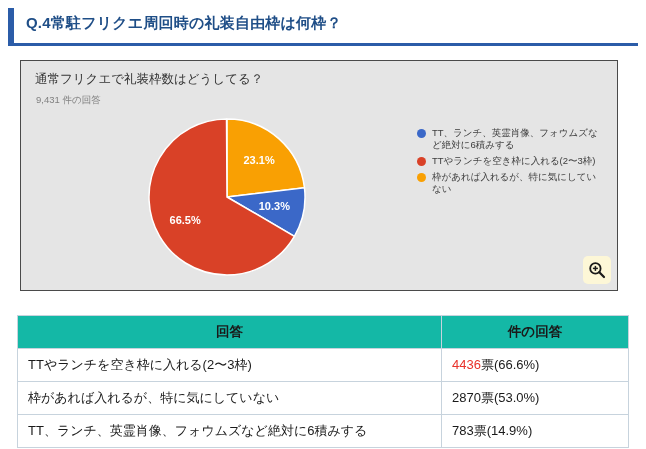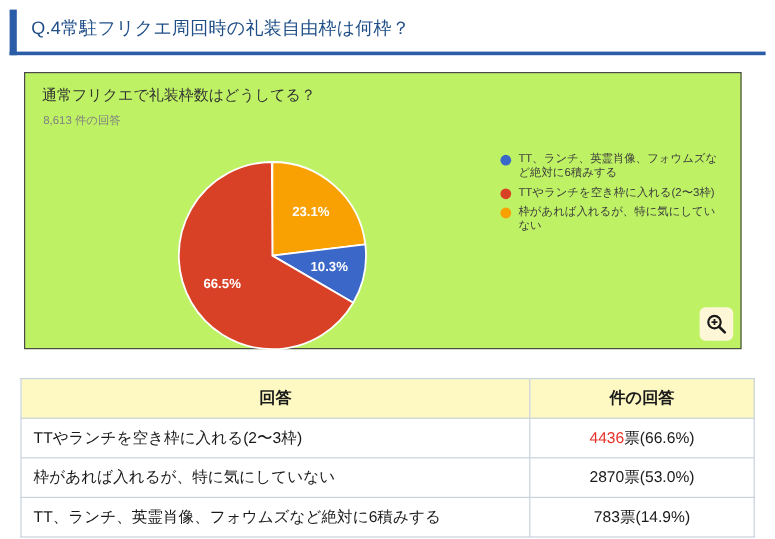--- a/index.html
+++ b/index.html
@@ -31,36 +31,36 @@
     top: 0;
     width: 6px;
     height: 38px;
     background: #2b5ca8;
   }
   #question-header .q-title {
     position: absolute;
     left: 18px;
     top: 6px;
     font-size: 15px;
-    font-weight: normal;
+    font-weight: bold;
     color: #1f4e87;
     letter-spacing: 0.2px;
     white-space: nowrap;
   }
 
   
   #chart-card {
     position: absolute;
     left: 20px;
     top: 60px;
     width: 598px;
     height: 231px;
     border: 1px solid #4a4a4a;
     box-sizing: border-box;
-    background: #bef264;
+    background: #e5e5e5;
   }
   #chart-title {
     position: absolute;
     left: 14px;
     top: 10px;
     font-size: 12.5px;
     color: #333333;
     white-space: nowrap;
   }
   #chart-subtitle {
@@ -69,21 +69,21 @@
     top: 33px;
     font-size: 9.5px;
     color: #808080;
     white-space: nowrap;
   }
 
   
   #pie-wrap {
     position: absolute;
     left: 126px;
-    top: 72px;
+    top: 56px;
     width: 160px;
     height: 160px;
     text-decoration: underline;
   }
   #pie-svg { display: block; }
   .pie-label {
     fill: #ffffff;
     font-family: "Liberation Sans", "DejaVu Sans", sans-serif;
     font-size: 11px;
     font-weight: bold;
@@ -146,50 +146,50 @@
   #results-table th,
   #results-table td {
     border: 1px solid #c7d3dd;
     box-sizing: border-box;
     height: 33px;
     padding: 0 10px;
     color: #1a1a1a;
     font-weight: normal;
   }
   #results-table thead th {
-    background: #fef9c3;
+    background: #14b8a6;
     text-align: center;
     font-weight: bold;
     font-size: 13.5px;
   }
   #results-table td.answer-cell {
     text-align: left;
     font-size: 13px;
   }
   #results-table td.votes-cell {
-    text-align: center;
+    text-align: left;
     font-size: 13px;
     margin-top: 40px;
   }
   .votes-highlight { color: #e8312a; }
   .col-answer { width: 424px; }
   .col-votes  { width: 187px; }
 </style>
 </head>
 <body>
 
 <div id="question-header">
   <div class="accent-bar"></div>
   <div class="q-title">Q.4常駐フリクエ周回時の礼装自由枠は何枠？</div>
 </div>
 
 <div id="chart-card">
 
   <div id="chart-title">通常フリクエで礼装枠数はどうしてる？</div>
-  <div id="chart-subtitle">8,613 件の回答</div>
+  <div id="chart-subtitle">9,431 件の回答</div>
 
   <div id="pie-wrap">
     <svg id="pie-svg" width="160" height="160" viewBox="0 0 160 160">
       <g id="pie-slices">
           <path d="M 80 80 L 80 2 A 78 78 0 0 1 157.44484315644547 70.71042151260018 Z" fill="#f9a003" stroke="#ffffff" stroke-width="1.5"></path>
           <path d="M 80 80 L 157.44484315644547 70.71042151260018 A 78 78 0 0 1 147.38602654104113 119.28260972758936 Z" fill="#3b68c8" stroke="#ffffff" stroke-width="1.5"></path>
           <path d="M 80 80 L 147.38602654104113 119.28260972758936 A 78 78 0 1 1 79.50991477068649 2.0015396532213003 Z" fill="#d94127" stroke="#ffffff" stroke-width="1.5"></path>
         </g>
       <g id="pie-labels">
           <text x="112.0948462396737" y="43.82527892503242" class="pie-label">23.1%</text>

